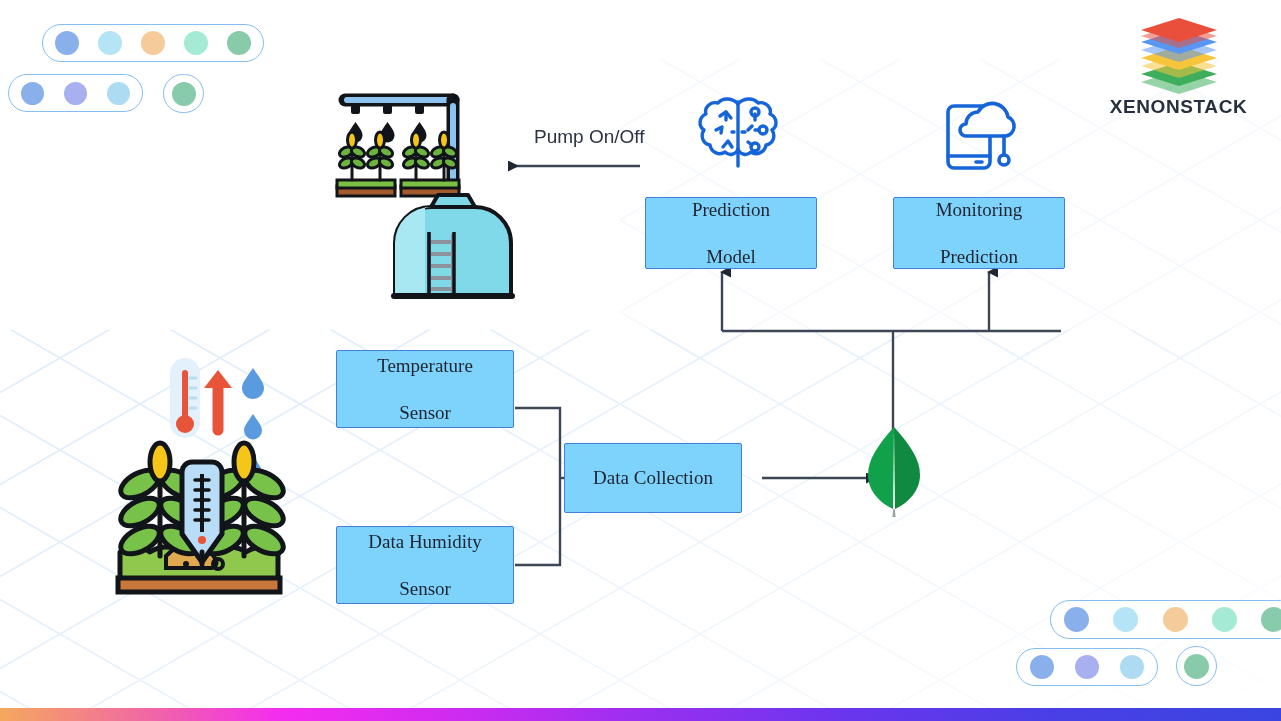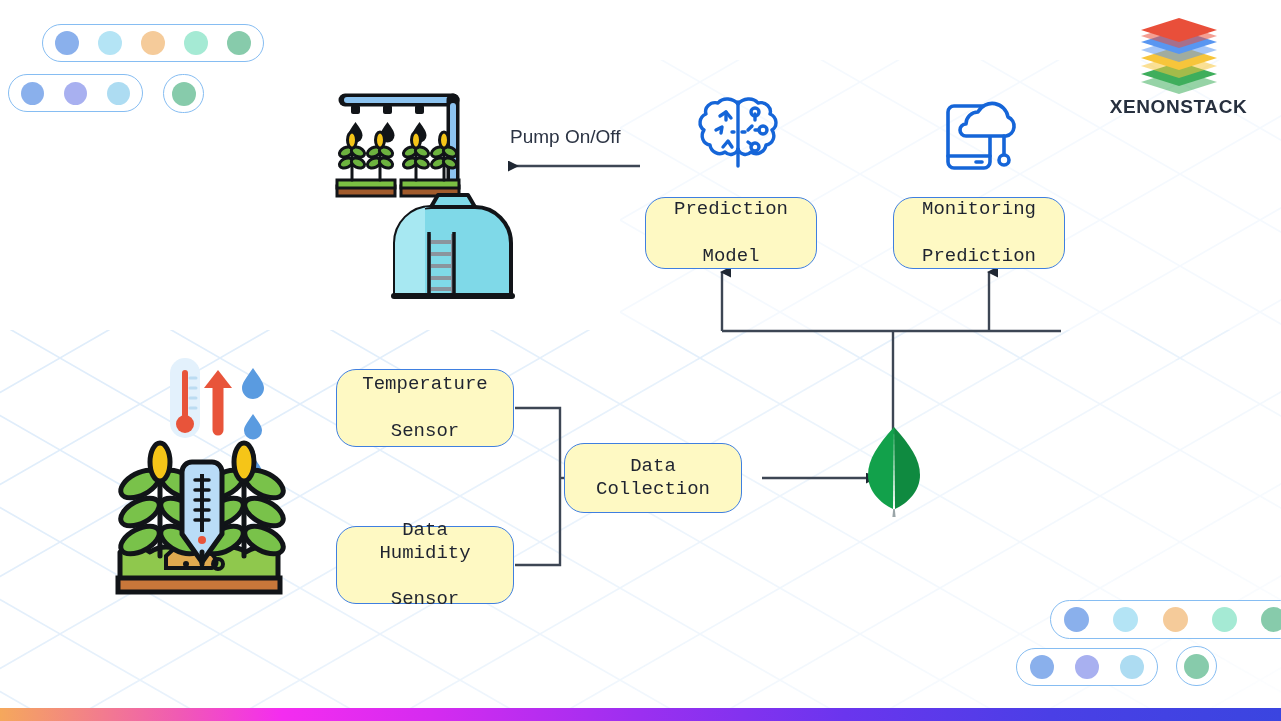--- a/index.html
+++ b/index.html
@@ -25,24 +25,24 @@
   
   .logo-wrap { position:absolute; z-index:4; text-align:center; }
   .logo-text {
     font-family:"Liberation Sans", sans-serif;
     font-weight:700; font-size:19px; letter-spacing:.6px; color:#27303f;
   }
 
   
   .node {
     position:absolute; z-index:5;
-    background:#fef9c3; border:1.7px solid #3f7fe0; border-radius:20px;
+    background:#7dd3fc; border:1.7px solid #3f7fe0; border-radius:2px;
     display:flex; align-items:center; justify-content:center; text-align:center;
     color:#1f2430; font-size:19px; line-height:1.22;
-    font-family:Liberation Mono, monospace;
+    font-family:Liberation Serif, serif;
   }
   .node span { display:block; padding:0 8px; }
 
   
   .wires { position:absolute; inset:0; z-index:4; pointer-events:none; }
 
   .edge-label {
     position:absolute; z-index:6; color:#2c3444; font-size:19px;
     font-family:"Liberation Sans", sans-serif; white-space:nowrap;
   }
@@ -337,37 +337,37 @@
     <path d="M560 478 H582" stroke="#3d4654" stroke-width="2.4" fill="none" marker-end="url(#arrR)"></path>
 
     <path d="M762 478 H868" stroke="#3d4654" stroke-width="2.4" fill="none" marker-end="url(#arrR)"></path>
 
     <path d="M893 434 V331" stroke="#3d4654" stroke-width="2.4" fill="none"></path>
     <path d="M722 331 H1061" stroke="#3d4654" stroke-width="2.4" fill="none"></path>
     <path d="M722 331 V272" stroke="#3d4654" stroke-width="2.4" fill="none" marker-end="url(#arrU)"></path>
     <path d="M989 331 V272" stroke="#3d4654" stroke-width="2.4" fill="none" marker-end="url(#arrU)"></path>
   </svg>
 
-  <div class="edge-label" style="left:510px; top:126px;">Pump On/Off</div>
+  <div class="edge-label" style="left:534px; top:126px;">Pump On/Off</div>
 
   <div class="node" style="left:645px; top:197px; width:172px; height:72px;">
     <span>
       <span>Prediction</span><br>
       <span>Model</span>
     </span>
   </div>
 
   <div class="node" style="left:893px; top:197px; width:172px; height:72px;justify-content:center;">
     <span>
       <span>Monitoring</span><br>
       <span>Prediction</span>
     </span>
   </div>
 
-  <div class="node" style="left:336px; top:369px; width:178px; height:78px;">
+  <div class="node" style="left:336px; top:350px; width:178px; height:78px;">
     <span>
       <span>Temperature</span><br>
       <span>Sensor</span>
     </span>
   </div>
 
   <div class="node" style="left:336px; top:526px; width:178px; height:78px;">
     <span>
       <span>Data Humidity</span><br>
       <span>Sensor</span>

